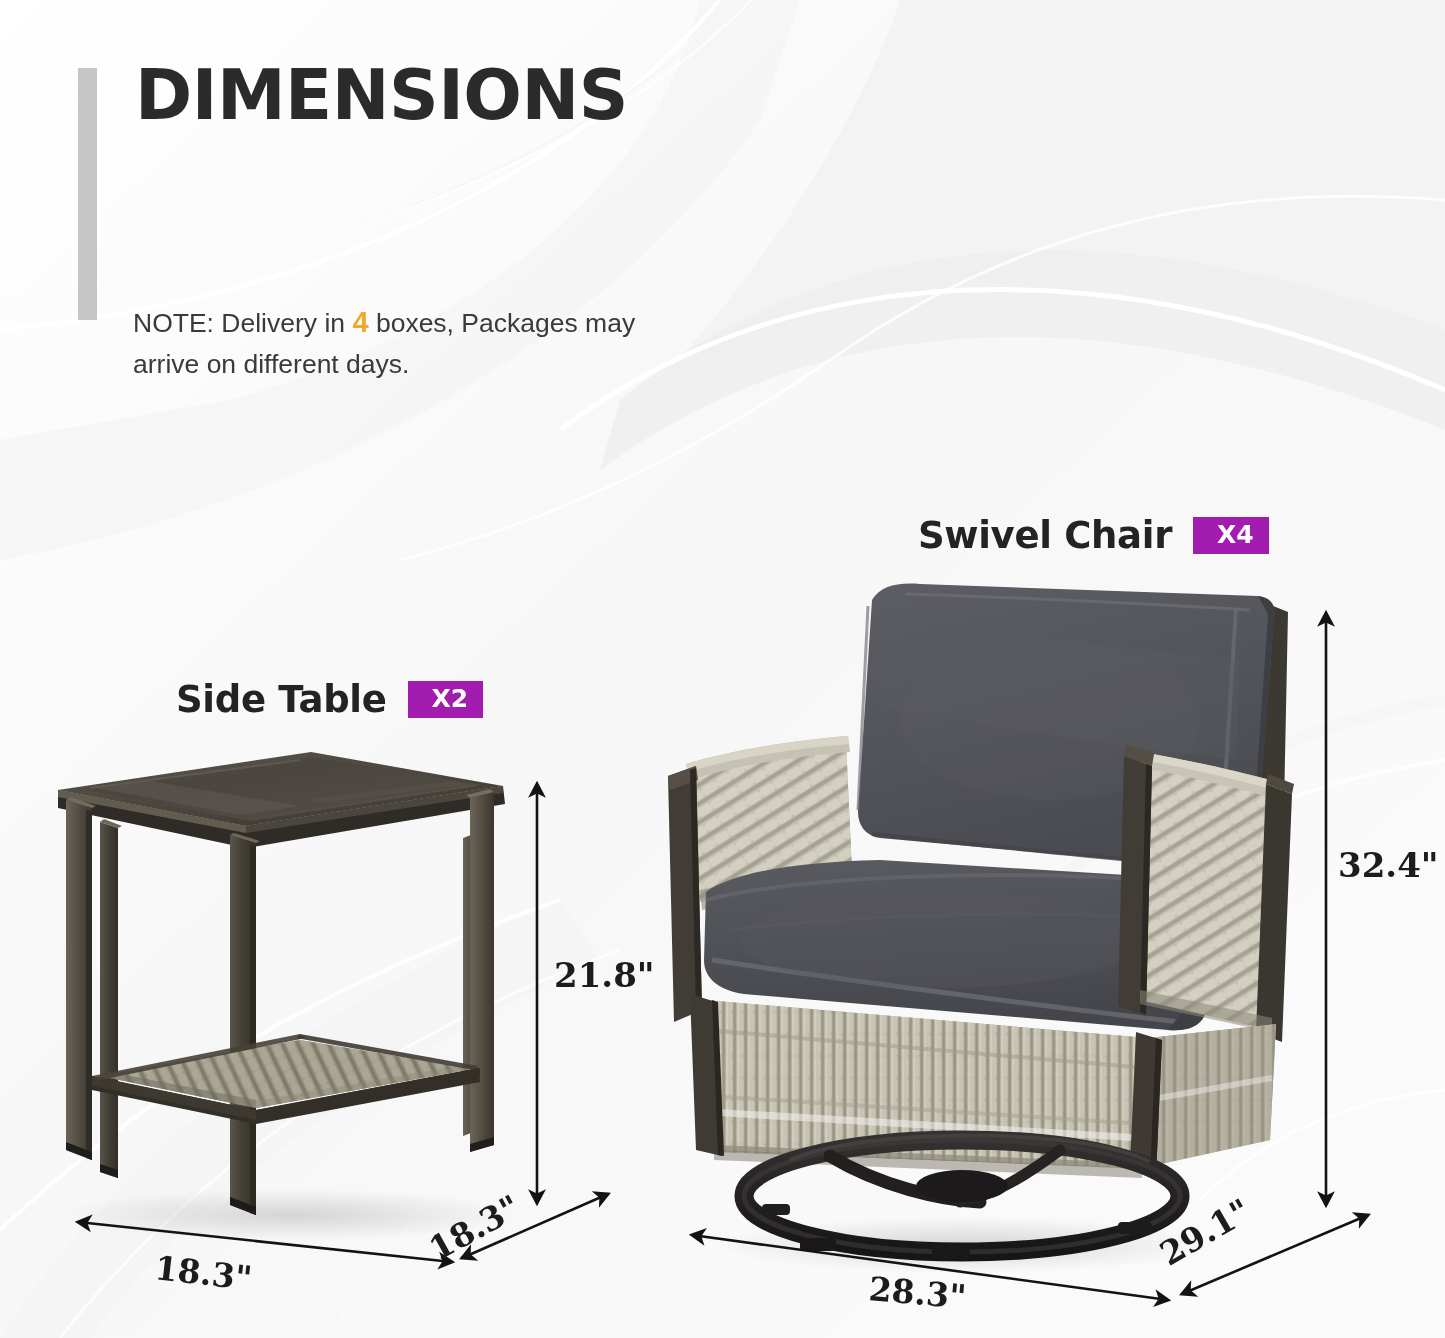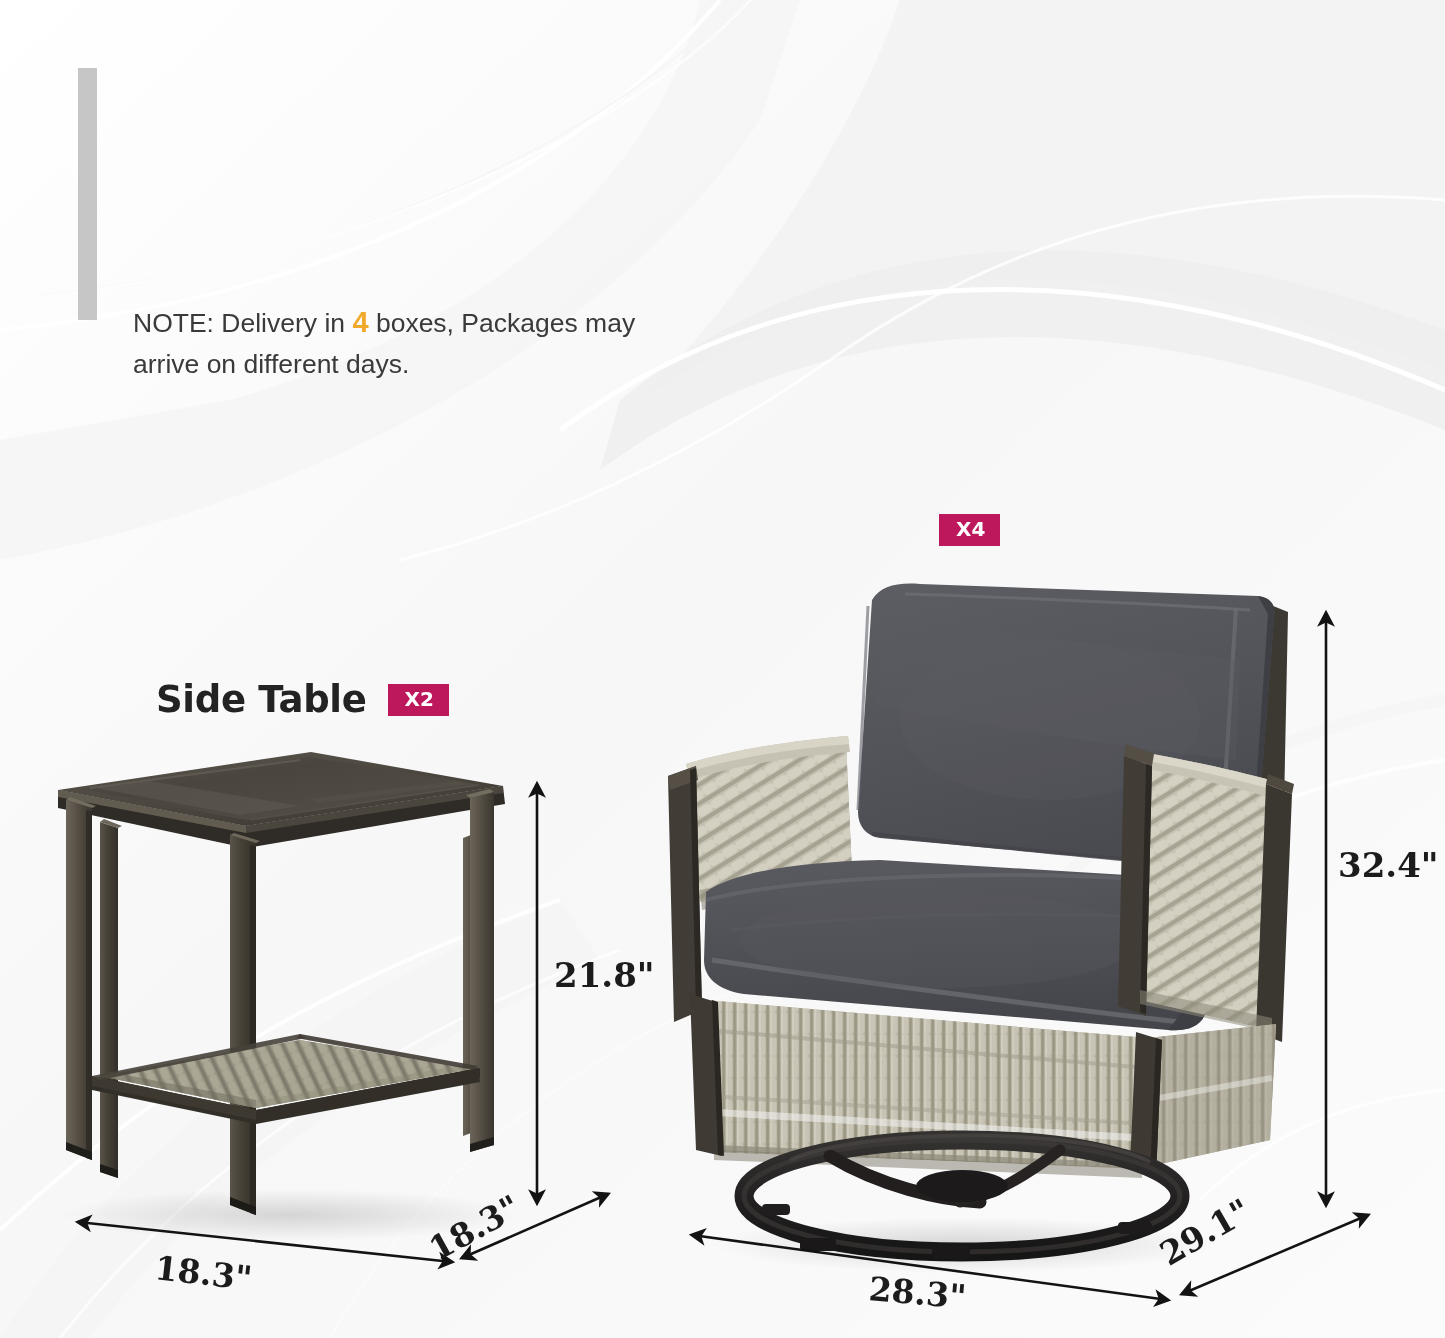--- a/index.html
+++ b/index.html
@@ -35,27 +35,27 @@
   #note .hl { color:#f0a92a; font-weight:bold; font-size:29px; }
 
   
   .prod-label { position:absolute; z-index:6; display:flex; align-items:center; }
   .prod-label .name {
     font-weight:bold; font-size:37px; color:#232323;
     font-family:"DejaVu Sans", sans-serif; letter-spacing:-0.3px;
   }
   .prod-label .badge {
     margin-left:21px;
-    background:#be185d; color:#fff;
-    font-weight:bold; font-size:20px;
-    padding:5px 15px 7px 17px;
+    background:#a21caf; color:#fff;
+    font-weight:bold; font-size:25px;
+    padding:5px 15px 7px 24px;
     font-family:"DejaVu Sans", sans-serif;
     line-height:1;
   }
-  #label-side-table { left:156px; top:678px; }
+  #label-side-table { left:176px; top:678px; }
   #label-swivel-chair { left:918px; top:514px; }
 
   
   .dim-text {
     position:absolute; z-index:7;
     font-weight:bold; color:#1c1c1c;
     font-family:"DejaVu Serif", serif;
     white-space:nowrap;
   }
   #dim-table-h { left:554px; top:955px; font-size:34px; }
@@ -376,30 +376,32 @@
   <line x1="1326" y1="613" x2="1326" y2="1205" stroke="#131313" stroke-width="2.6" marker-start="url(#ah)" marker-end="url(#ah)"></line>
 
   <line x1="692" y1="1235" x2="1168" y2="1300" stroke="#131313" stroke-width="2.6" marker-start="url(#ah)" marker-end="url(#ah)"></line>
 
   <line x1="1182" y1="1294" x2="1368" y2="1215" stroke="#131313" stroke-width="2.6" marker-start="url(#ah)" marker-end="url(#ah)"></line>
 </svg>
 
 <div id="header">
   <div id="accent-bar"></div>
   <div id="title-wrap">
+    <div class="title-line">DIMENSIONS</div>
   </div>
   <div id="note"><span>NOTE: Delivery in </span><span class="hl">4</span><span> boxes, Packages may arrive on different days.</span></div>
 </div>
 
 <div class="prod-label" id="label-side-table">
   <span class="name">Side Table</span>
   <span class="badge">X2</span>
 </div>
 
 <div class="prod-label" id="label-swivel-chair">
+  <span class="name">Swivel Chair</span>
   <span class="badge">X4</span>
 </div>
 
 <div class="dim-text" id="dim-table-h">21.8"</div>
 <div class="dim-text" id="dim-table-w">18.3"</div>
 <div class="dim-text" id="dim-table-d">18.3"</div>
 
 <div class="dim-text" id="dim-chair-h">32.4"</div>
 <div class="dim-text" id="dim-chair-w">28.3"</div>
 <div class="dim-text" id="dim-chair-d">29.1"</div>

